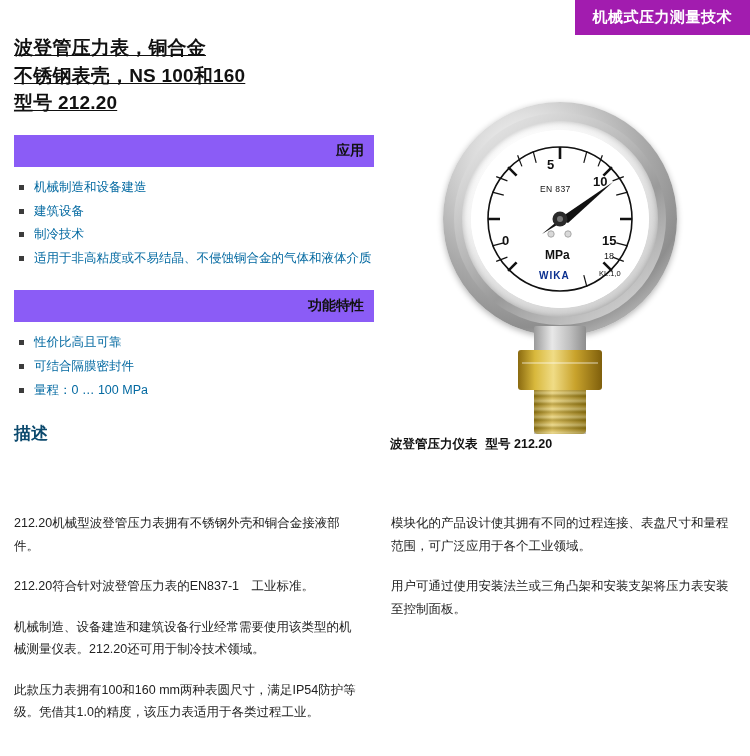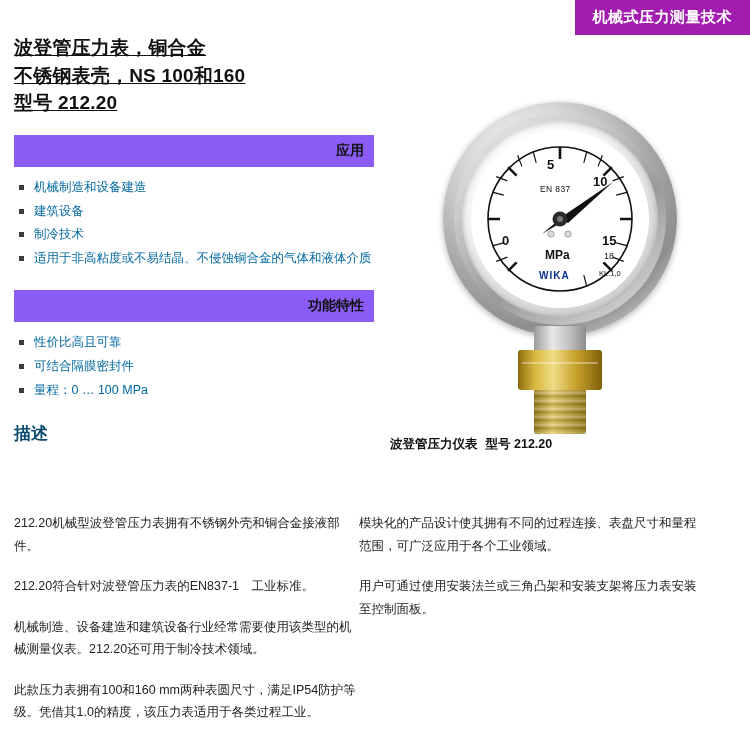--- a/index.html
+++ b/index.html
@@ -85,20 +85,21 @@
     color: #0c4a6e;
   }
 
   
   .body-cols {
     position: absolute;
     left: 14px;
     top: 512px;
     width: 722px;
     display: flex;
+    gap: 32px;
   }
   .body-col { width: 345px; }
   .body-col p {
     font-size: 12.5px;
     line-height: 1.8;
     margin: 0 0 18px 0;
     color: #222;
   }
 
   

